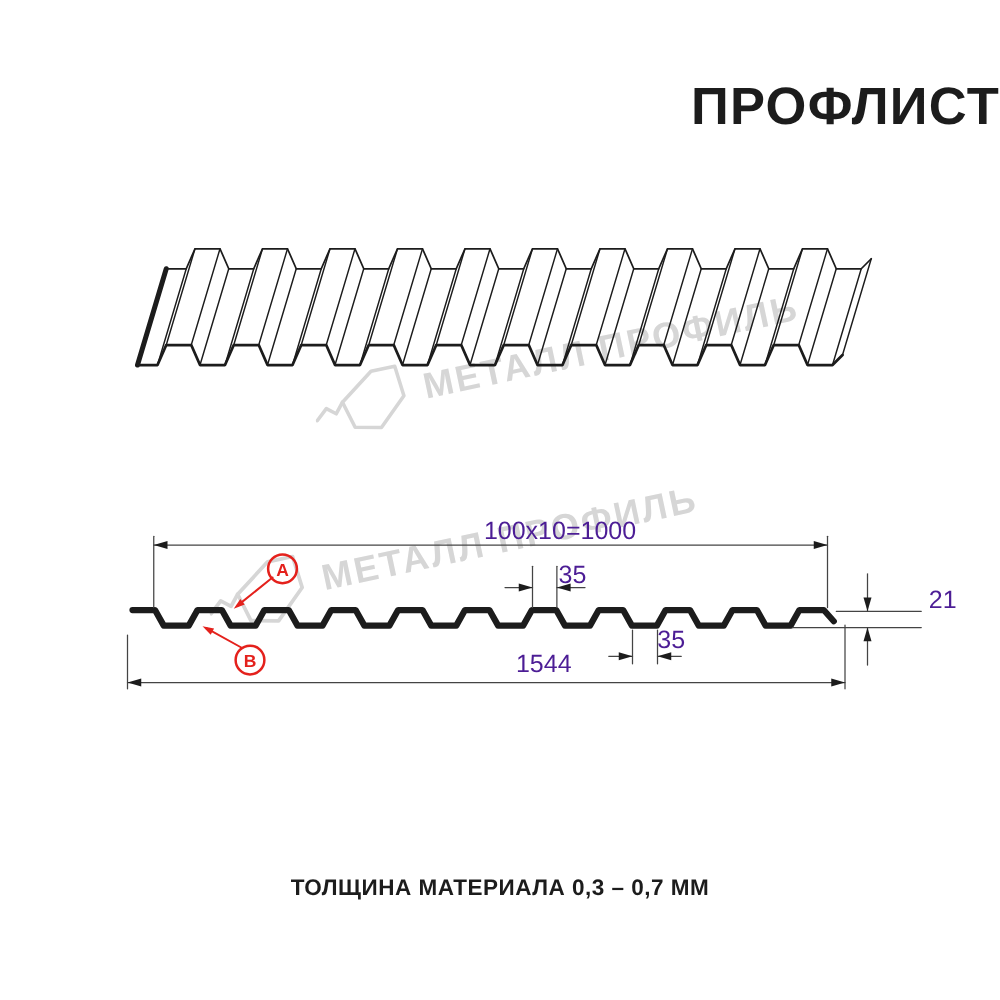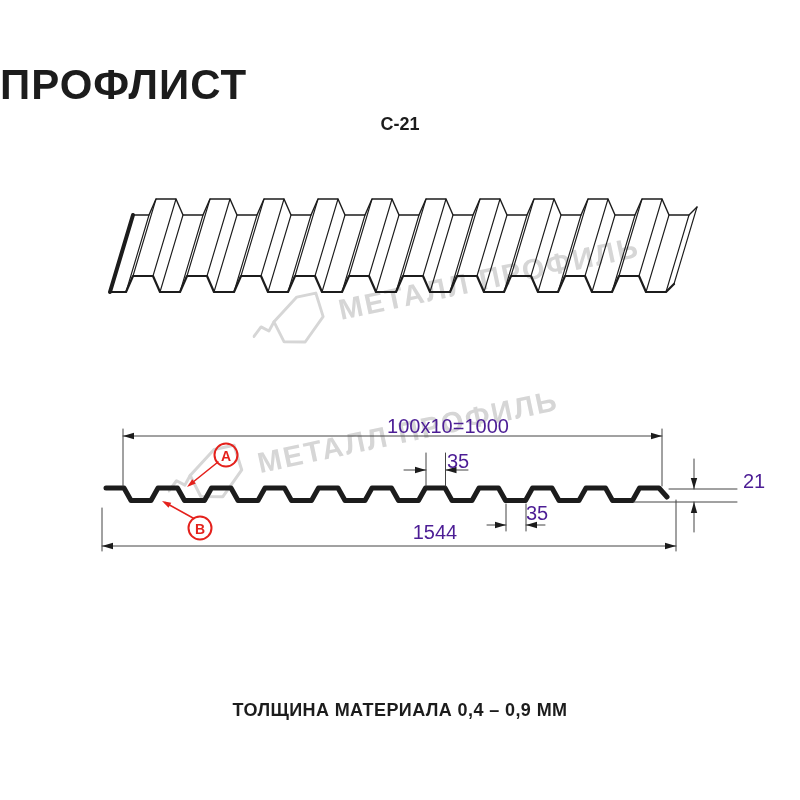--- a/index.html
+++ b/index.html
@@ -1,19 +1,19 @@
 <!DOCTYPE html>
 <html><head>
 <meta charset="utf-8">
 <style>
   html,body{margin:0;padding:0;background:#fff;}
   .canvas{position:relative;width:800px;height:800px;background:#ffffff;overflow:hidden;
           font-family:"Liberation Sans",sans-serif;}
   .abs{position:absolute;}
-  .page-title{left:0;top:61px;width:800px;text-align:left;font-size:42px;font-weight:bold;
+  .page-title{left:0;top:61px;width:800px;text-align:right;font-size:42px;font-weight:bold;
               letter-spacing:1px;color:#1c1c1c;}
   .page-subtitle{left:0;top:114px;width:800px;text-align:center;font-size:18px;font-weight:bold;
                  color:#1c1c1c;}
   .footer-note{left:0;top:700px;width:800px;text-align:center;font-size:18px;font-weight:bold;
                letter-spacing:.4px;color:#1c1c1c;}
   .watermark{display:flex;align-items:center;gap:10px;color:#d6d6d6;
              transform-origin:left center;transform:rotate(-12deg);z-index:1;}
   .wm-text{font-size:29px;font-weight:bold;letter-spacing:2px;white-space:nowrap;}
   .wm1{left:251px;top:300px;}
   .wm2{left:166px;top:452px;}
@@ -128,29 +128,28 @@
       </g>
       <g>
         <line x1="218" y1="462" x2="190" y2="484.5" stroke="#e4211c" stroke-width="1.6" stroke-linecap="round"></line>
         <path d="M187,487 L192.24212672198817,479.166730731641 L195.76081452167884,483.52320134078184 Z" fill="#e4211c"></path>
         <line x1="193" y1="518" x2="165" y2="502.5" stroke="#e4211c" stroke-width="1.6" stroke-linecap="round"></line>
         <path d="M162,501 L171.24184612213506,502.8515615719649 L168.56027419032384,507.76777678028543 Z" fill="#e4211c"></path>
       </g>
     </svg>
 
   <div class="abs page-title">ПРОФЛИСТ</div>
-  <div class="abs page-subtitle">С-21</div>
 
   <div class="abs dim-label" style="left:404px;top:426px;">100x10=1000</div>
   <div class="abs dim-label" style="left:391px;top:532px;">1544</div>
   <div class="abs dim-label" style="left:414px;top:461px;">35</div>
   <div class="abs dim-label" style="left:493px;top:513px;">35</div>
   <div class="abs dim-label left-anchor" style="left:699px;top:481px;text-align:right;">21</div>
 
   <div class="abs callout" style="left:226px;top:455px;">
     <span>А</span>
   </div>
   <div class="abs callout" style="left:200px;top:528px;">
     <span>В</span>
   </div>
 
-  <div class="abs footer-note">ТОЛЩИНА МАТЕРИАЛА 0,4 – 0,9 ММ</div>
+  <div class="abs footer-note">ТОЛЩИНА МАТЕРИАЛА 0,3 – 0,7 ММ</div>
 </div>
 
 </body></html>

